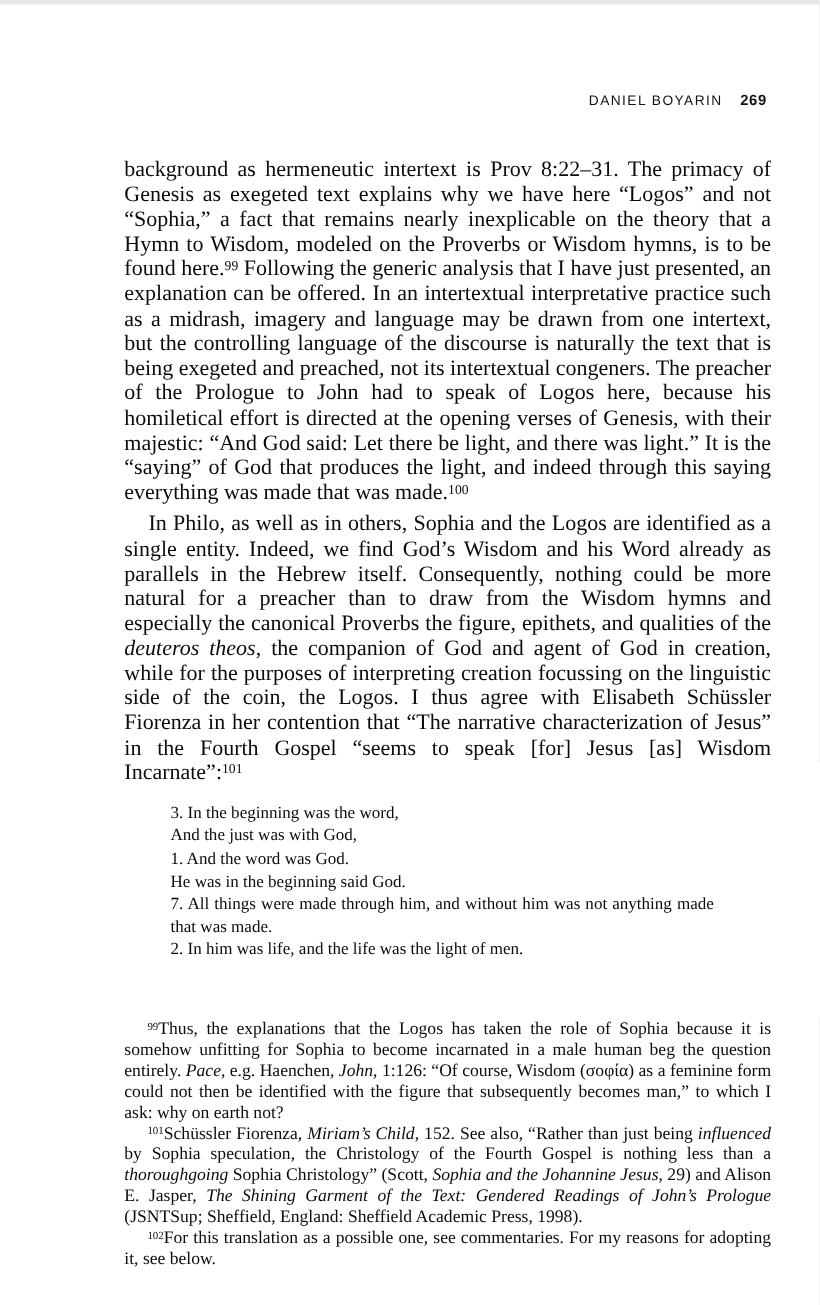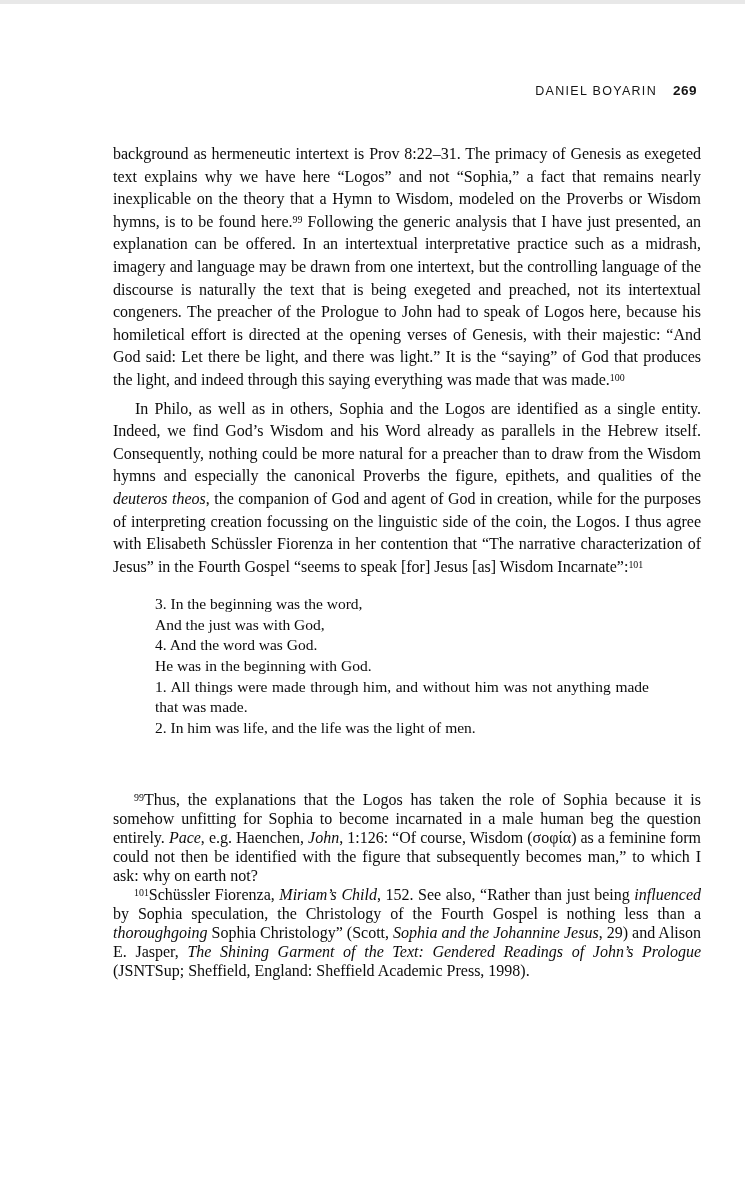--- a/index.html
+++ b/index.html
@@ -32,21 +32,21 @@
     letter-spacing: 0.5px;
   }
   .content {
     position: absolute;
     left: 113px;
     top: 139px;
     width: 588px;
     font-family: "Liberation Serif", serif;
   }
   .para {
-    font-size: 16px;
+    font-size: 20px;
     line-height: 22.6px;
     text-align: justify;
     color: #0b0b0b;
   }
   .para.indent { text-indent: 22px; margin-top: 6px; }
   sup {
     font-size: 0.62em;
     line-height: 0;
     vertical-align: baseline;
     position: relative;
@@ -78,23 +78,24 @@
   </div>
 
   <div class="content">
     <div>
         <p class="para">background as hermeneutic intertext is Prov 8:22–31. The primacy of Genesis as exegeted text explains why we have here “Logos” and not “Sophia,” a fact that remains nearly inexplicable on the theory that a Hymn to Wisdom, modeled on the Proverbs or Wisdom hymns, is to be found here.<sup>99</sup> Following the generic analysis that I have just presented, an explanation can be offered. In an intertextual interpretative practice such as a midrash, imagery and language may be drawn from one intertext, but the controlling language of the discourse is naturally the text that is being exegeted and preached, not its intertextual congeners. The preacher of the Prologue to John had to speak of Logos here, because his homiletical effort is directed at the opening verses of Genesis, with their majestic: “And God said: Let there be light, and there was light.” It is the “saying” of God that produces the light, and indeed through this saying everything was made that was made.<sup>100</sup></p>
         <p class="para indent">In Philo, as well as in others, Sophia and the Logos are identified as a single entity. Indeed, we find God’s Wisdom and his Word already as parallels in the Hebrew itself. Consequently, nothing could be more natural for a preacher than to draw from the Wisdom hymns and especially the canonical Proverbs the figure, epithets, and qualities of the <em>deuteros theos</em>, the companion of God and agent of God in creation, while for the purposes of interpreting creation focussing on the linguistic side of the coin, the Logos. I thus agree with Elisabeth Schüssler Fiorenza in her contention that “The narrative characterization of Jesus” in the Fourth Gospel “seems to speak [for] Jesus [as] Wisdom Incarnate”:<sup>101</sup></p>
       </div>
     <div class="block-quote">
         <div class="quote-line">3. In the beginning was the word,</div>
         <div class="quote-line">And the just was with God,</div>
-        <div class="quote-line">4. And the word was God.</div>
-        <div class="quote-line">He was in the beginning with God.</div>
-        <div class="quote-line">1. All things were made through him, and without him was not anything made that was made.</div>
+        <div class="quote-line">1. And the word was God.</div>
+        <div class="quote-line">He was in the beginning said God.</div>
+        <div class="quote-line">7. All things were made through him, and without him was not anything made that was made.</div>
         <div class="quote-line">2. In him was life, and the life was the light of men.</div>
       </div>
     <div class="footnotes">
         <p class="footnote"><sup>99</sup>Thus, the explanations that the Logos has taken the role of Sophia because it is somehow unfitting for Sophia to become incarnated in a male human beg the question entirely. <em>Pace</em>, e.g. Haenchen, <em>John</em>, 1:126: “Of course, Wisdom (σοφία) as a feminine form could not then be identified with the figure that subsequently becomes man,” to which I ask: why on earth not?</p>
         <p class="footnote"><sup>101</sup>Schüssler Fiorenza, <em>Miriam’s Child</em>, 152. See also, “Rather than just being <em>influenced</em> by Sophia speculation, the Christology of the Fourth Gospel is nothing less than a <em>thoroughgoing</em> Sophia Christology” (Scott, <em>Sophia and the Johannine Jesus</em>, 29) and Alison E. Jasper, <em>The Shining Garment of the Text: Gendered Readings of John’s Prologue</em> (JSNTSup; Sheffield, England: Sheffield Academic Press, 1998).</p>
+        <p class="footnote"><sup>102</sup>For this translation as a possible one, see commentaries. For my reasons for adopting it, see below.</p>
       </div>
   </div>
 </div>
 
 </body></html>

